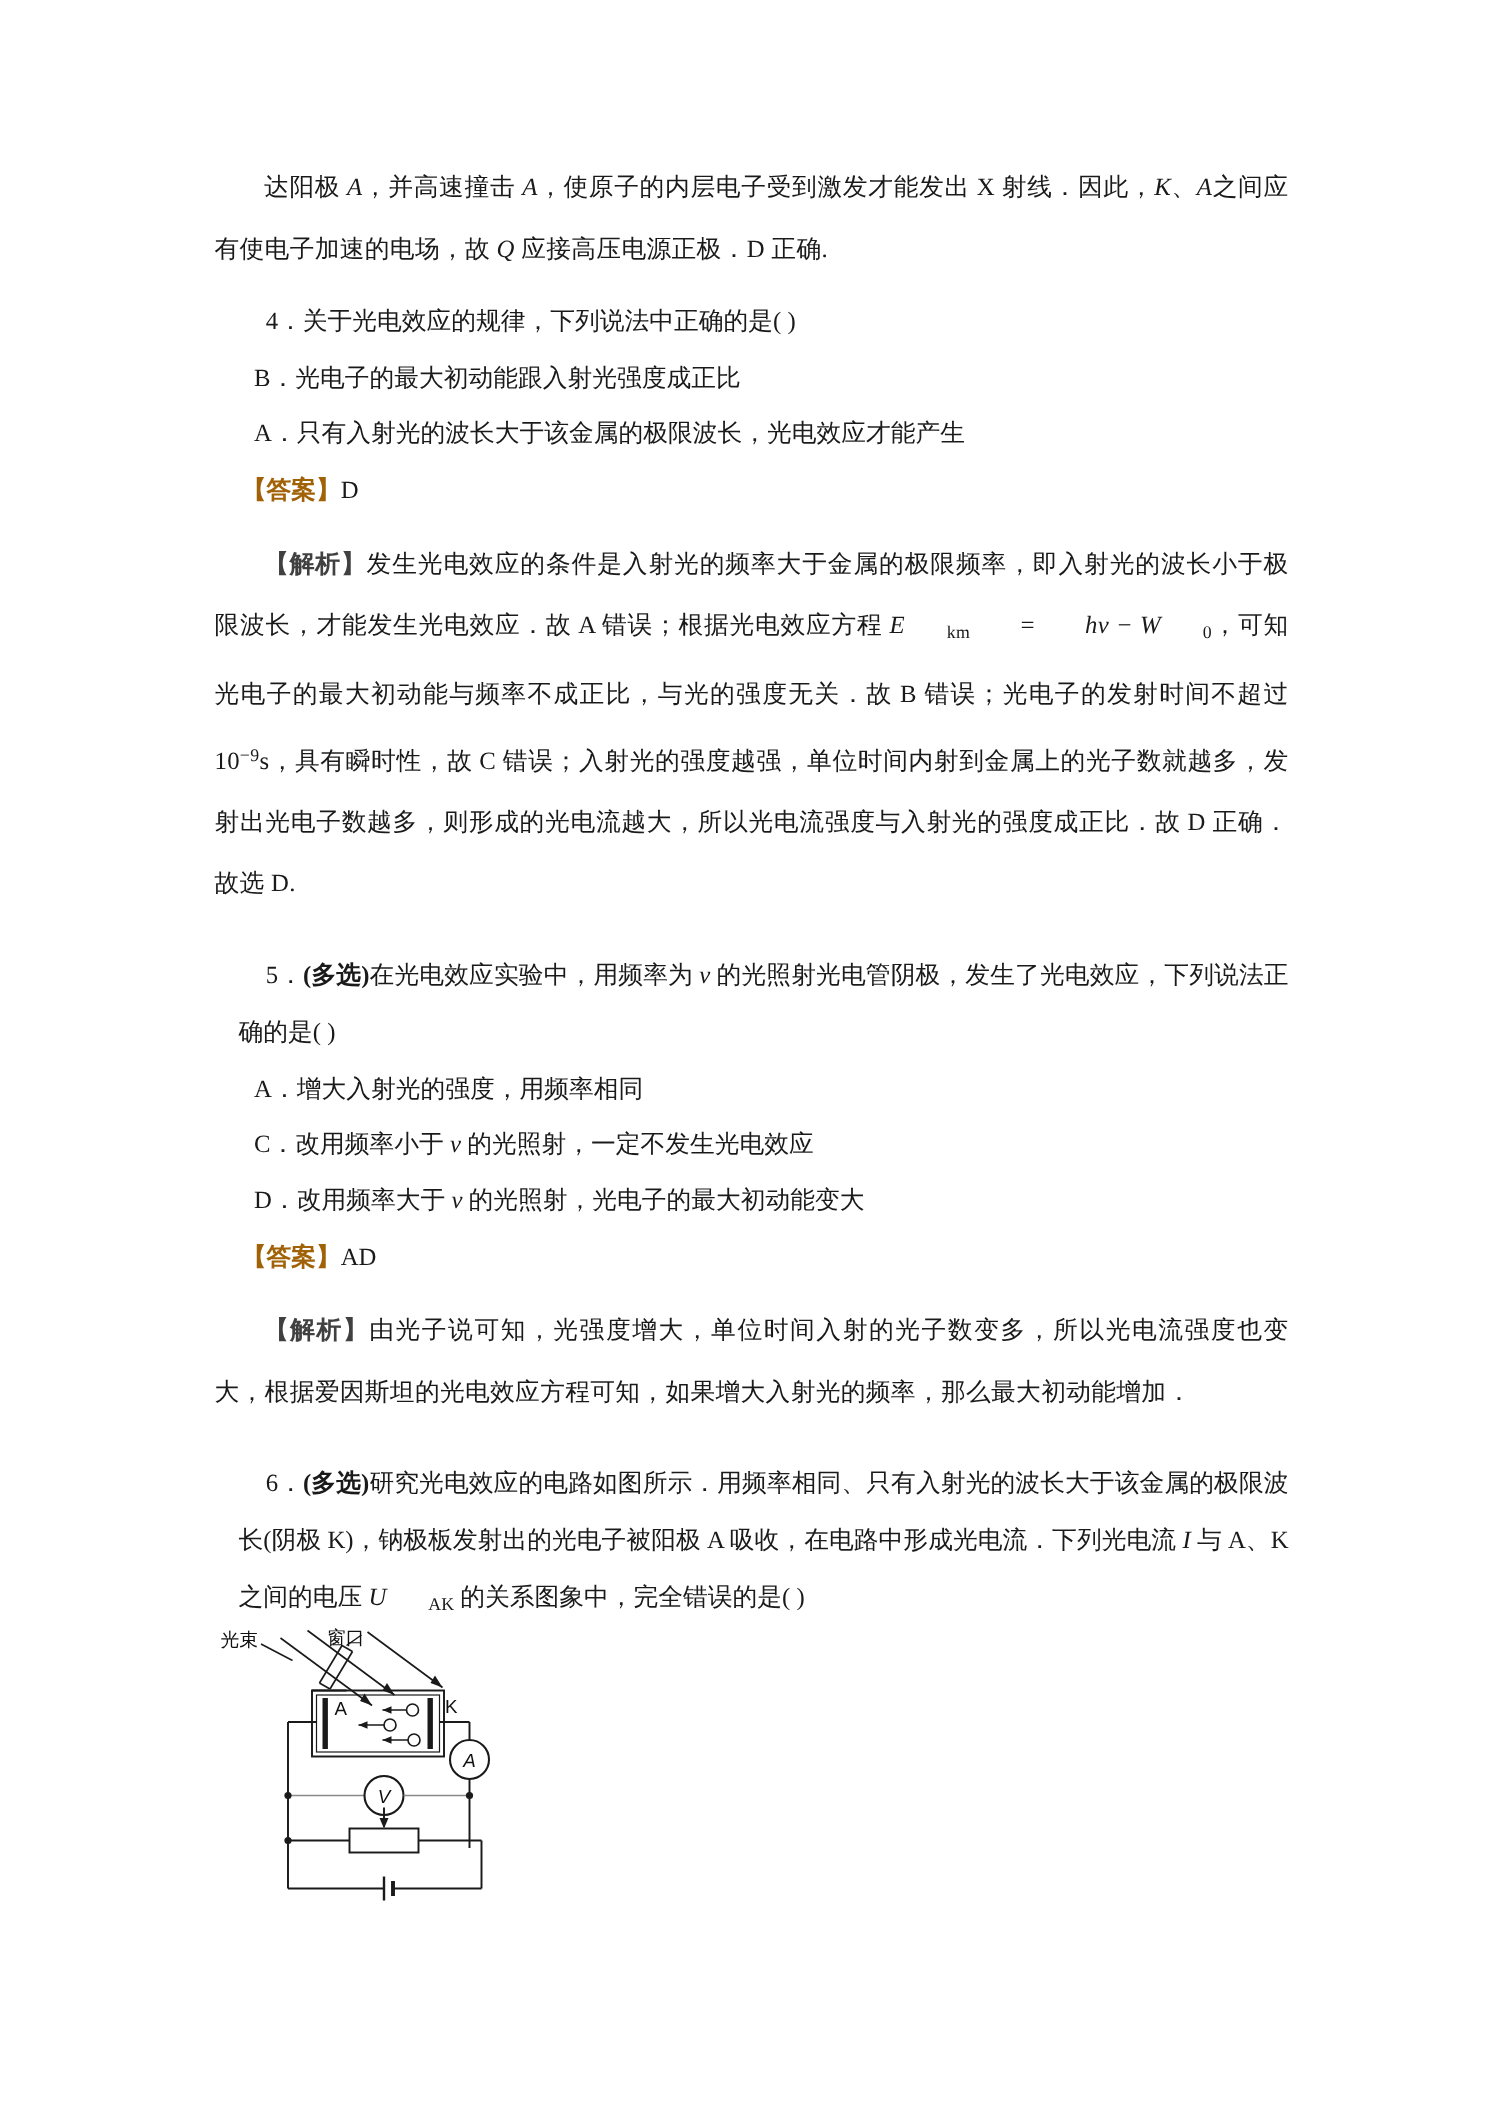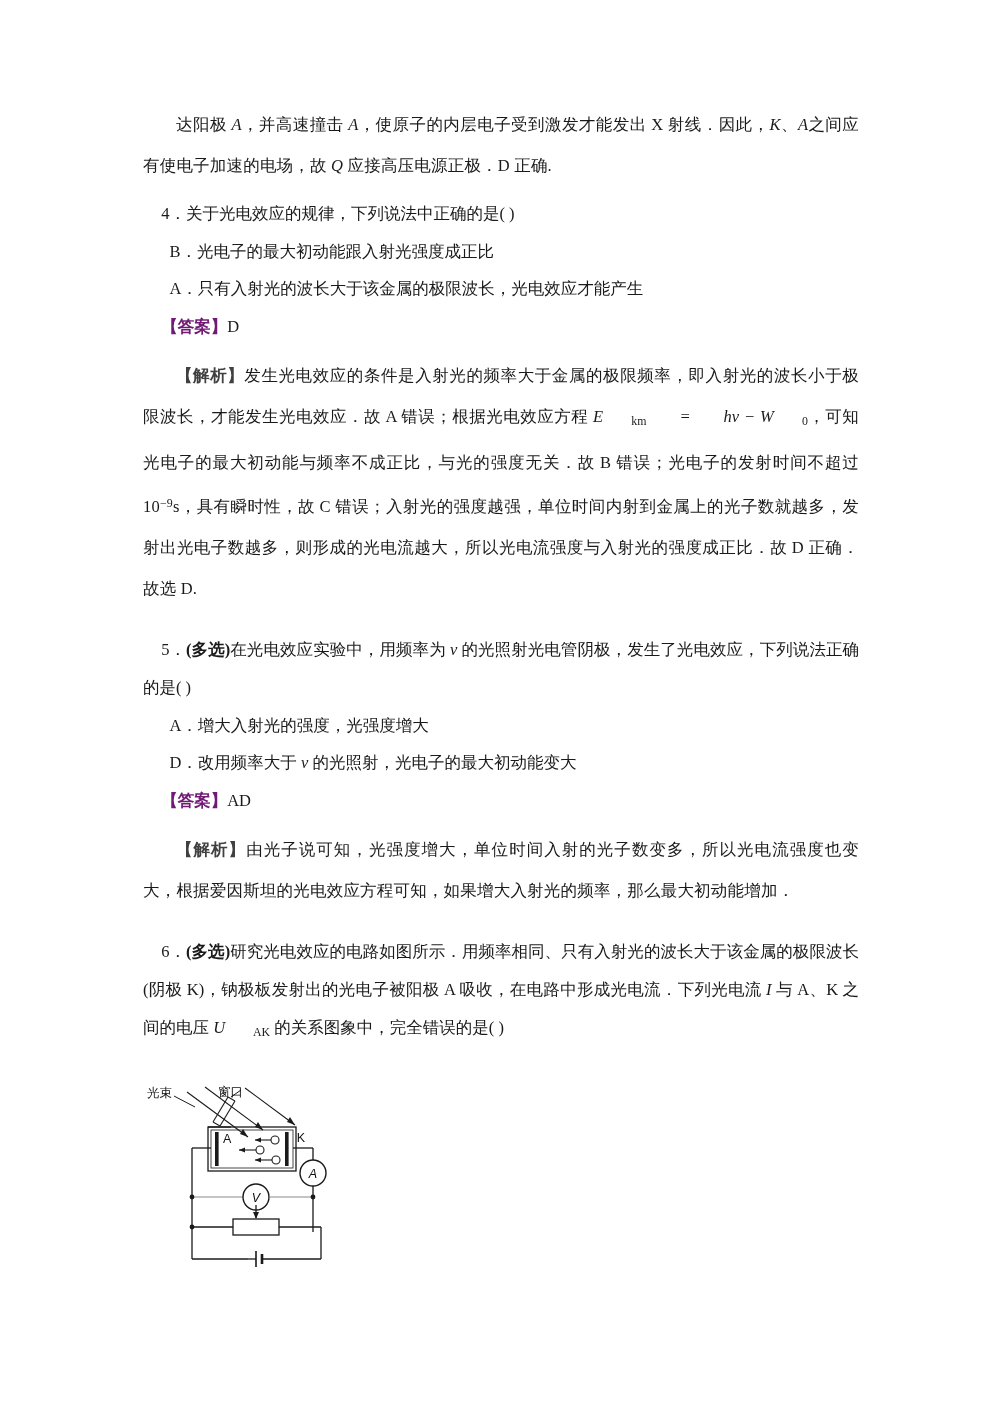--- a/index.html
+++ b/index.html
@@ -40,34 +40,34 @@
   }
   .para.indent { text-indent: 2em; }
 
   .qline {
     font-size: 16.5px;
     line-height: 38px;
     margin: 0;
     text-align: justify;
     text-justify: inter-ideograph;
   }
-  .qline.first { text-indent: 1.1em; }
+  .qline.first { text-indent: 1.1em; margin-left: 16px; }
   .opt {
     font-size: 16.5px;
     line-height: 37px;
     margin: 0;
     text-indent: 1.6em;
   }
   .ans {
     font-size: 16.5px;
     line-height: 39px;
     margin: 0;
     text-indent: 1.1em;
   }
-  .tag-ans { color: #701a75; font-weight: bold; }
+  .tag-ans { color: #a16207; font-weight: bold; }
   .tag-sol { color: #404040; font-weight: bold; }
 
   .gap-sm { height: 9px; }
   .gap-lg { height: 22px; }
 
   
   .mi { font-style: italic; font-family: "Liberation Serif", serif; }
   .mivar { font-style: italic; }
   .sub { font-size: 0.72em; vertical-align: -0.25em; }
   .sup { font-size: 0.72em; vertical-align: 0.45em; }
@@ -113,23 +113,24 @@
     <p class="ans"><span class="tag-ans">【答案】</span><span>D</span></p>
 
     <div class="gap-sm"></div>
 
     <p class="para indent"><span class="tag-sol">【解析】</span><span>发生光电效应的条件是入射光的频率大于金属的极限频率，即入射光的波长小于极限波长，才能发生光电效应．故 A 错误；根据光电效应方程 </span><span class="eq"><span class="mivar">E</span><span class="sub rm">km</span><span class="rm">&nbsp;</span><span>=</span><span class="rm">&nbsp;</span><span>hν − W</span><span class="sub rm">0</span></span><span>，可知光电子的最大初动能与频率不成正比，与光的强度无关．故 B 错误；光电子的发射时间不超过 10</span><span class="supneg">−9</span><span>s，具有瞬时性，故 C 错误；入射光的强度越强，单位时间内射到金属上的光子数就越多，发射出光电子数越多，则形成的光电流越大，所以光电流强度与入射光的强度成正比．故 D 正确．故选 D.</span></p>
 
     <div class="gap-lg"></div>
 
     <p class="qline first"><span>5．</span><b>(多选)</b><span>在光电效应实验中，用频率为</span><span class="mi">&nbsp;</span><span class="mi">ν</span><span class="mi">&nbsp;</span><span>的光照射光电管阴极，发生了光电效应，下列说法正确的是(       )</span></p>
 
-    <p class="opt"><span>A．增大入射光的强度，光强度增大</span></p>
-
-
+    <p class="opt"><span>A．增大入射光的强度，用频率相同</span></p>
+
+
+    <p class="opt"><span>C．改用频率小于</span><span class="mi">&nbsp;</span><span class="mi">ν</span><span class="mi">&nbsp;</span><span>的光照射，一定不发生光电效应</span></p>
 
     <p class="opt"><span>D．改用频率大于</span><span class="mi">&nbsp;</span><span class="mi">ν</span><span class="mi">&nbsp;</span><span>的光照射，光电子的最大初动能变大</span></p>
 
     <p class="ans"><span class="tag-ans">【答案】</span><span>AD</span></p>
 
     <div class="gap-sm"></div>
 
     <p class="para indent"><span class="tag-sol">【解析】</span><span>由光子说可知，光强度增大，单位时间入射的光子数变多，所以光电流强度也变大，根据爱因斯坦的光电效应方程可知，如果增大入射光的频率，那么最大初动能增加．</span></p>
 
     <div class="gap-lg"></div>

